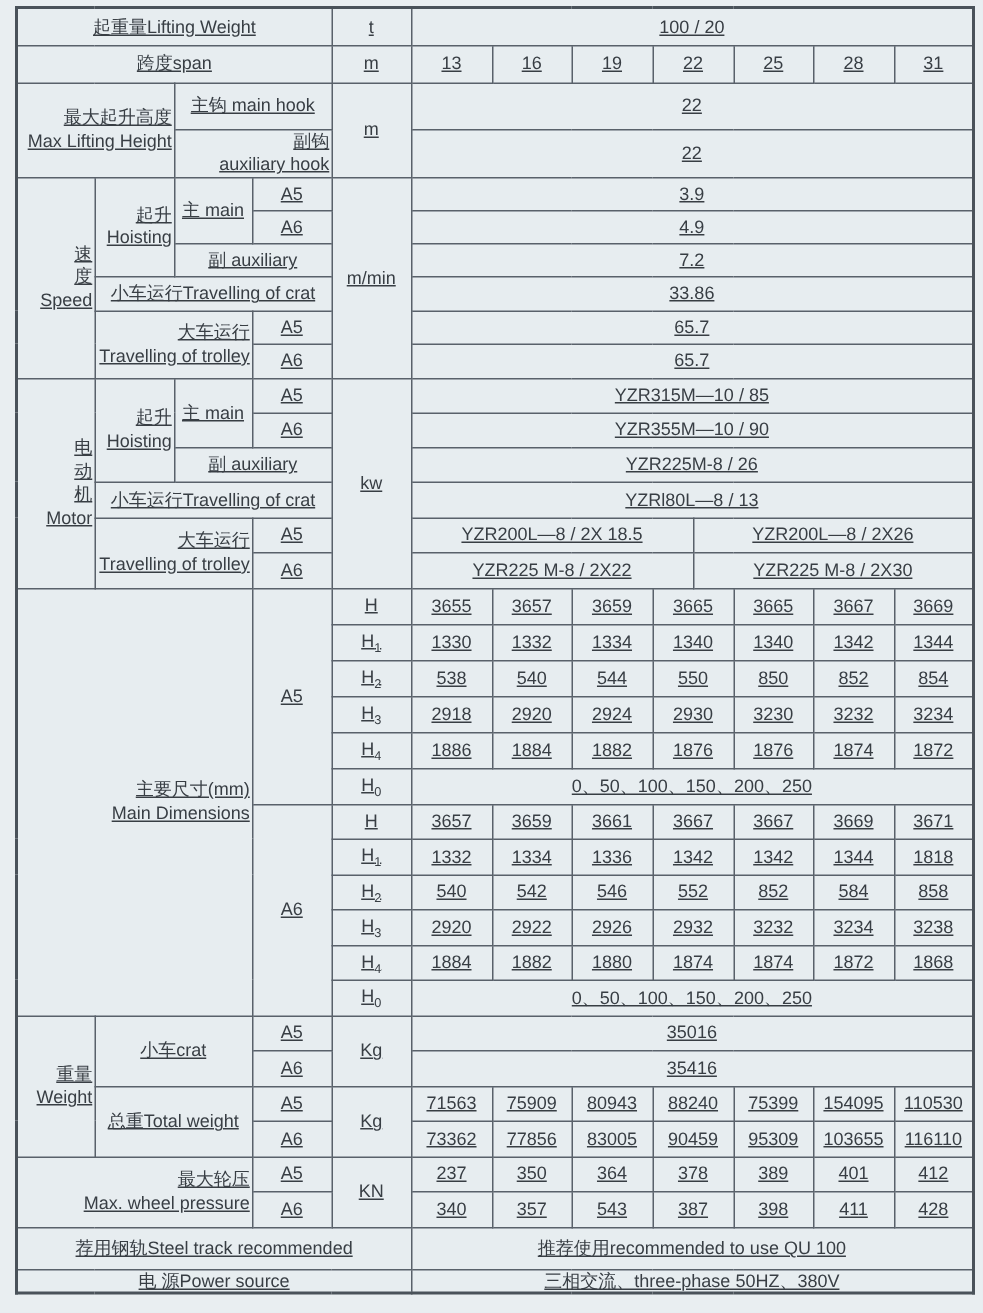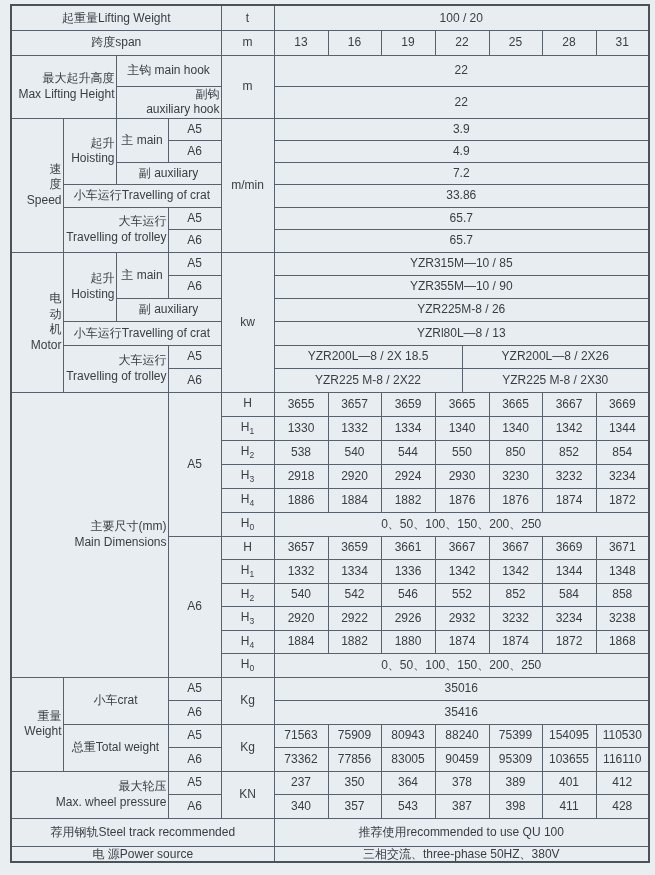--- a/index.html
+++ b/index.html
@@ -9,20 +9,21 @@
     font-family:"Liberation Sans","DejaVu Sans",sans-serif;
     color:#383e44;
   }
   table{
     border-collapse:collapse;
     table-layout:fixed;
     width:638px;
     margin:4px 0 0 10px;
     border:2px solid #4a525a;
     background:#e7edf0;
+    text-decoration:underline;
   }
   td{
     border:1px solid #59616a;
     text-align:center;
     vertical-align:middle;
     font-size:12px;
     padding:0 1px;
     overflow:hidden;
     line-height:1.2;
   }
@@ -229,21 +230,21 @@
     <td>3671</td>
   </tr>
   <tr class="h24">
     <td><span>H</span><sub>1</sub></td>
     <td>1332</td>
     <td>1334</td>
     <td>1336</td>
     <td colspan="2">1342</td>
     <td>1342</td>
     <td>1344</td>
-    <td>1348</td>
+    <td>1818</td>
   </tr>
   <tr class="h23">
     <td><span>H</span><sub>2</sub></td>
     <td>540</td>
     <td>542</td>
     <td>546</td>
     <td colspan="2">552</td>
     <td>852</td>
     <td>584</td>
     <td>858</td>

